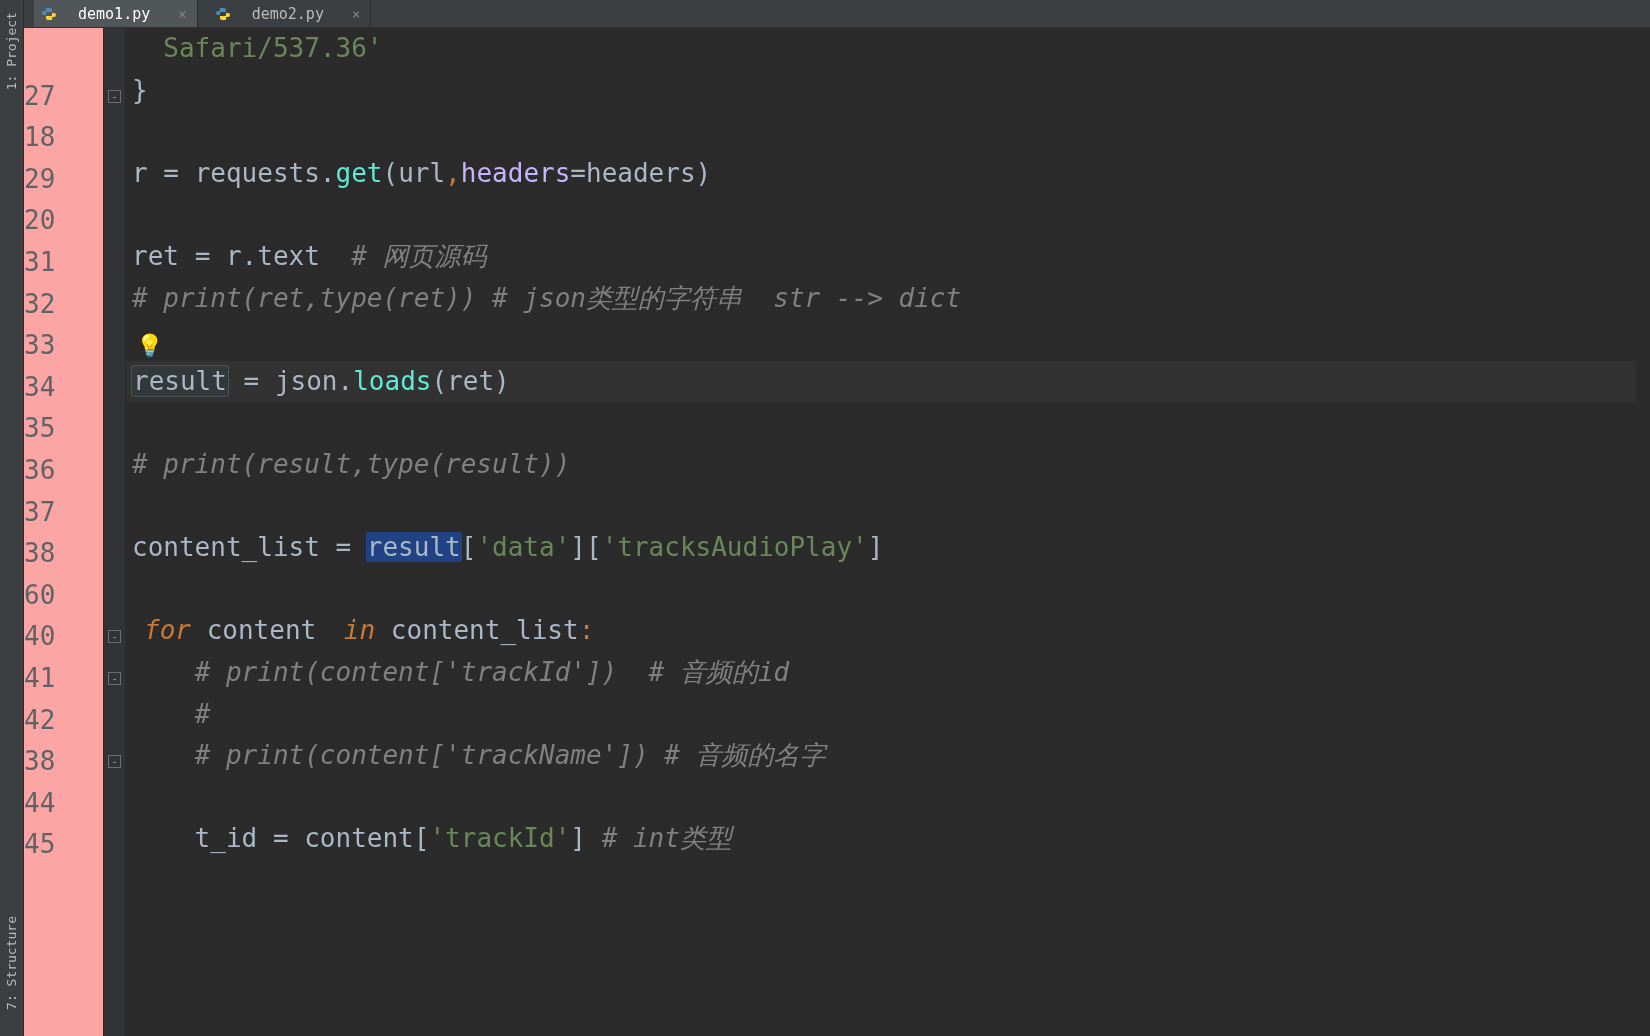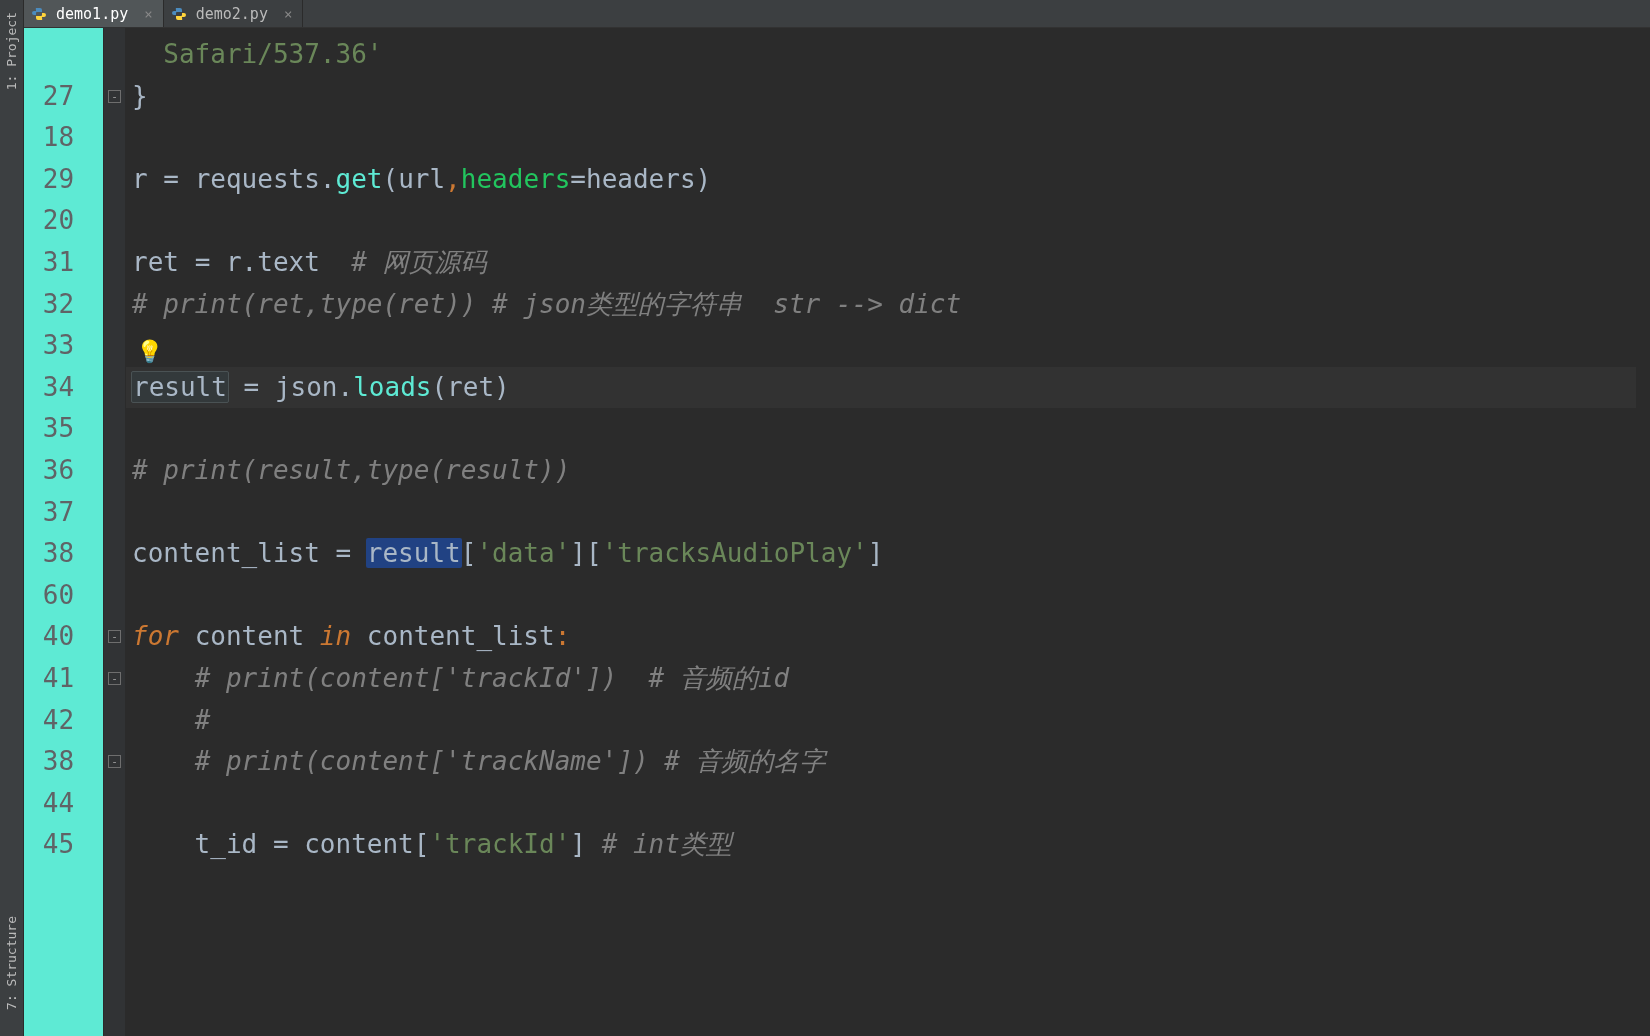--- a/index.html
+++ b/index.html
@@ -42,41 +42,42 @@
     border-bottom: 1px solid #323232;
   }
   .tab {
     display: flex;
     align-items: center;
     padding: 0 10px 0 8px;
     font-size: 15px;
     color: #bbbbbb;
     cursor: pointer;
     border-right: 1px solid #2b2b2b;
-    gap: 10px;
+    gap: 22px;
+    margin-left: 10px;
   }
   .tab.active { background: #515658; color: #ffffff; }
   .tab .py-icon {
     width: 14px; height: 14px; display: inline-flex; align-items: center; justify-content: center;
   }
   .tab .close { color: #888; font-size: 14px; padding-left: 6px; }
 
   .editor-wrap {
     flex: 1;
     display: flex;
     position: relative;
     min-height: 0;
   }
 
   .gutter {
     width: 80px;
-    background: #5eead4;
+    background: #fca5a5;
     border-right: 1px solid #2b2b2b;
     padding-top: 6px;
-    text-align: center;
+    text-align: left;
     font-size: 26px;
     color: #606366;
     line-height: 41.6px;
     user-select: none;
     position: relative;
   }
   .gutter .ln { padding-right: 10px; height: 41.6px; }
 
   .fold-col {
     width: 22px;
@@ -94,21 +95,20 @@
     font-size: 11px;
     line-height: 11px;
     text-align: center;
     background: #313335;
     cursor: pointer;
   }
 
   .code {
     flex: 1;
     background: #2b2b2b;
-    padding-top: 6px;
     font-size: 26px;
     line-height: 41.6px;
     white-space: pre;
     position: relative;
     overflow: hidden;
   }
   .code-line { height: 41.6px; padding-left: 6px; position: relative; }
   .code-line.current { background: #323232; }
   .highlight-bg {
     background: #214283;
@@ -128,24 +128,24 @@
     position: absolute;
     left: 10px;
     color: #f2c55c;
     font-size: 22px;
     top: 6px;
   }
 
   .tok-default { color: #a9b7c6; }
   .tok-string  { color: #6a8759; }
   .tok-comment { color: #808080; font-style: italic; }
-  .tok-keyword { color: #cc7832; font-style: italic; }
+  .tok-keyword { color: #cc7832; font-style: italic; margin-left: 12px; }
   .tok-kw      { color: #cc7832; }
   .tok-func    { color: #5eead4; }
-  .tok-param   { color: #22c55e; text-align: center; }
+  .tok-param   { color: #c4b5fd; text-align: center; }
   .tok-op      { color: #a9b7c6; }
   .tok-ident   { color: #a9b7c6; }
 
   .scrollbar-v {
     position: absolute;
     right: 0; top: 0; bottom: 0;
     width: 14px;
     background: #2b2b2b;
   }
 </style>

